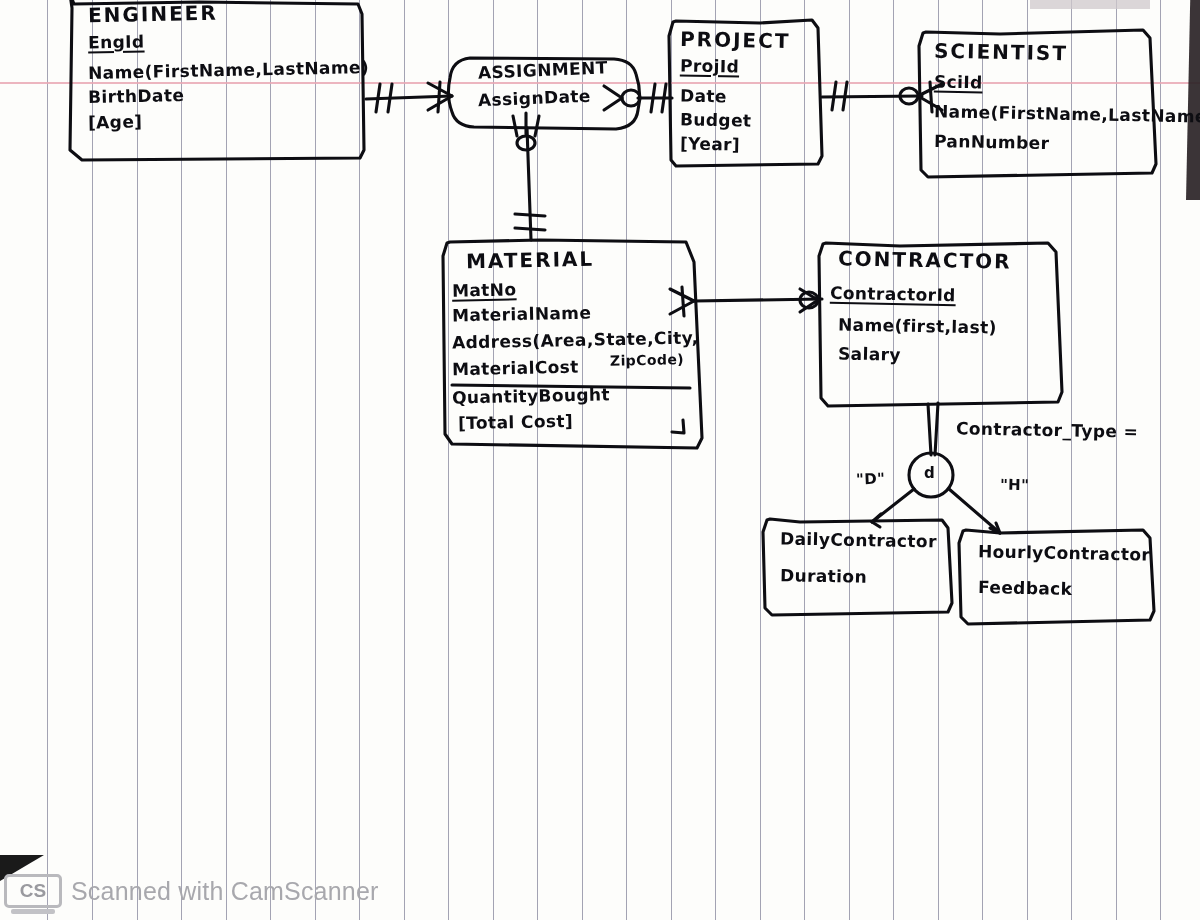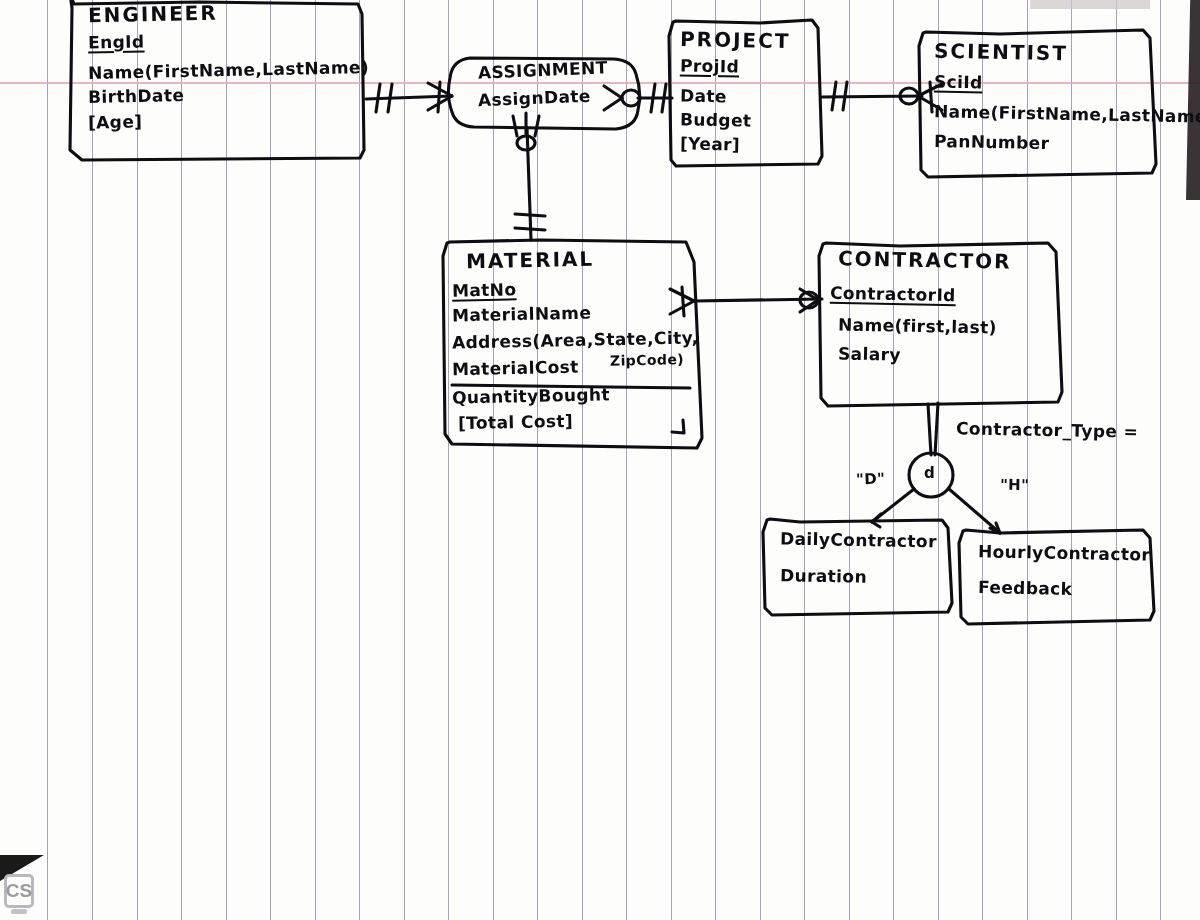--- a/index.html
+++ b/index.html
@@ -52,21 +52,21 @@
   .hw-card{font-size:15px;font-weight:700;}
   .skew{transform:rotate(-1.2deg);}
   .skew2{transform:rotate(-2.4deg);}
   .skew3{transform:rotate(1.1deg);}
   
   #wm{
     position:absolute;left:4px;top:874px;
     display:flex;align-items:center;gap:9px;
   }
   #wm .cs{
-    width:30px;height:34px;border:3px solid #b9b9bd;border-radius:5px;
+    width:58px;height:34px;border:3px solid #b9b9bd;border-radius:5px;
     display:flex;align-items:center;justify-content:center;
     font-size:19px;font-weight:700;color:#9a9a9f;
     font-family:"Liberation Sans",sans-serif;
     box-sizing:border-box;
     position:relative;
   }
   #wm .cs::after{
     content:"";position:absolute;left:4px;right:4px;bottom:-9px;height:5px;
     background:#c2c2c6;border-radius:2px;
   }
@@ -212,15 +212,16 @@
   <div class="hw hw-card skew2" style="left:856px; top:470px">"D"</div>
   <div class="hw hw-card skew3" style="left:1000px;top:476px">"H"</div>
 
   <div class="hw hw-attr skew3" style="left:780px; top:530px">DailyContractor</div>
   <div class="hw hw-attr skew3" style="left:780px; top:566px">Duration</div>
   <div class="hw hw-attr skew3" style="left:978px; top:543px">HourlyContractor</div>
   <div class="hw hw-attr skew3" style="left:978px; top:578px">Feedback</div>
 
   <div id="wm">
     <div class="cs">CS</div>
+    <div class="wmtext">Scanned with CamScanner</div>
   </div>
 
 </div>
 
 </body></html>

